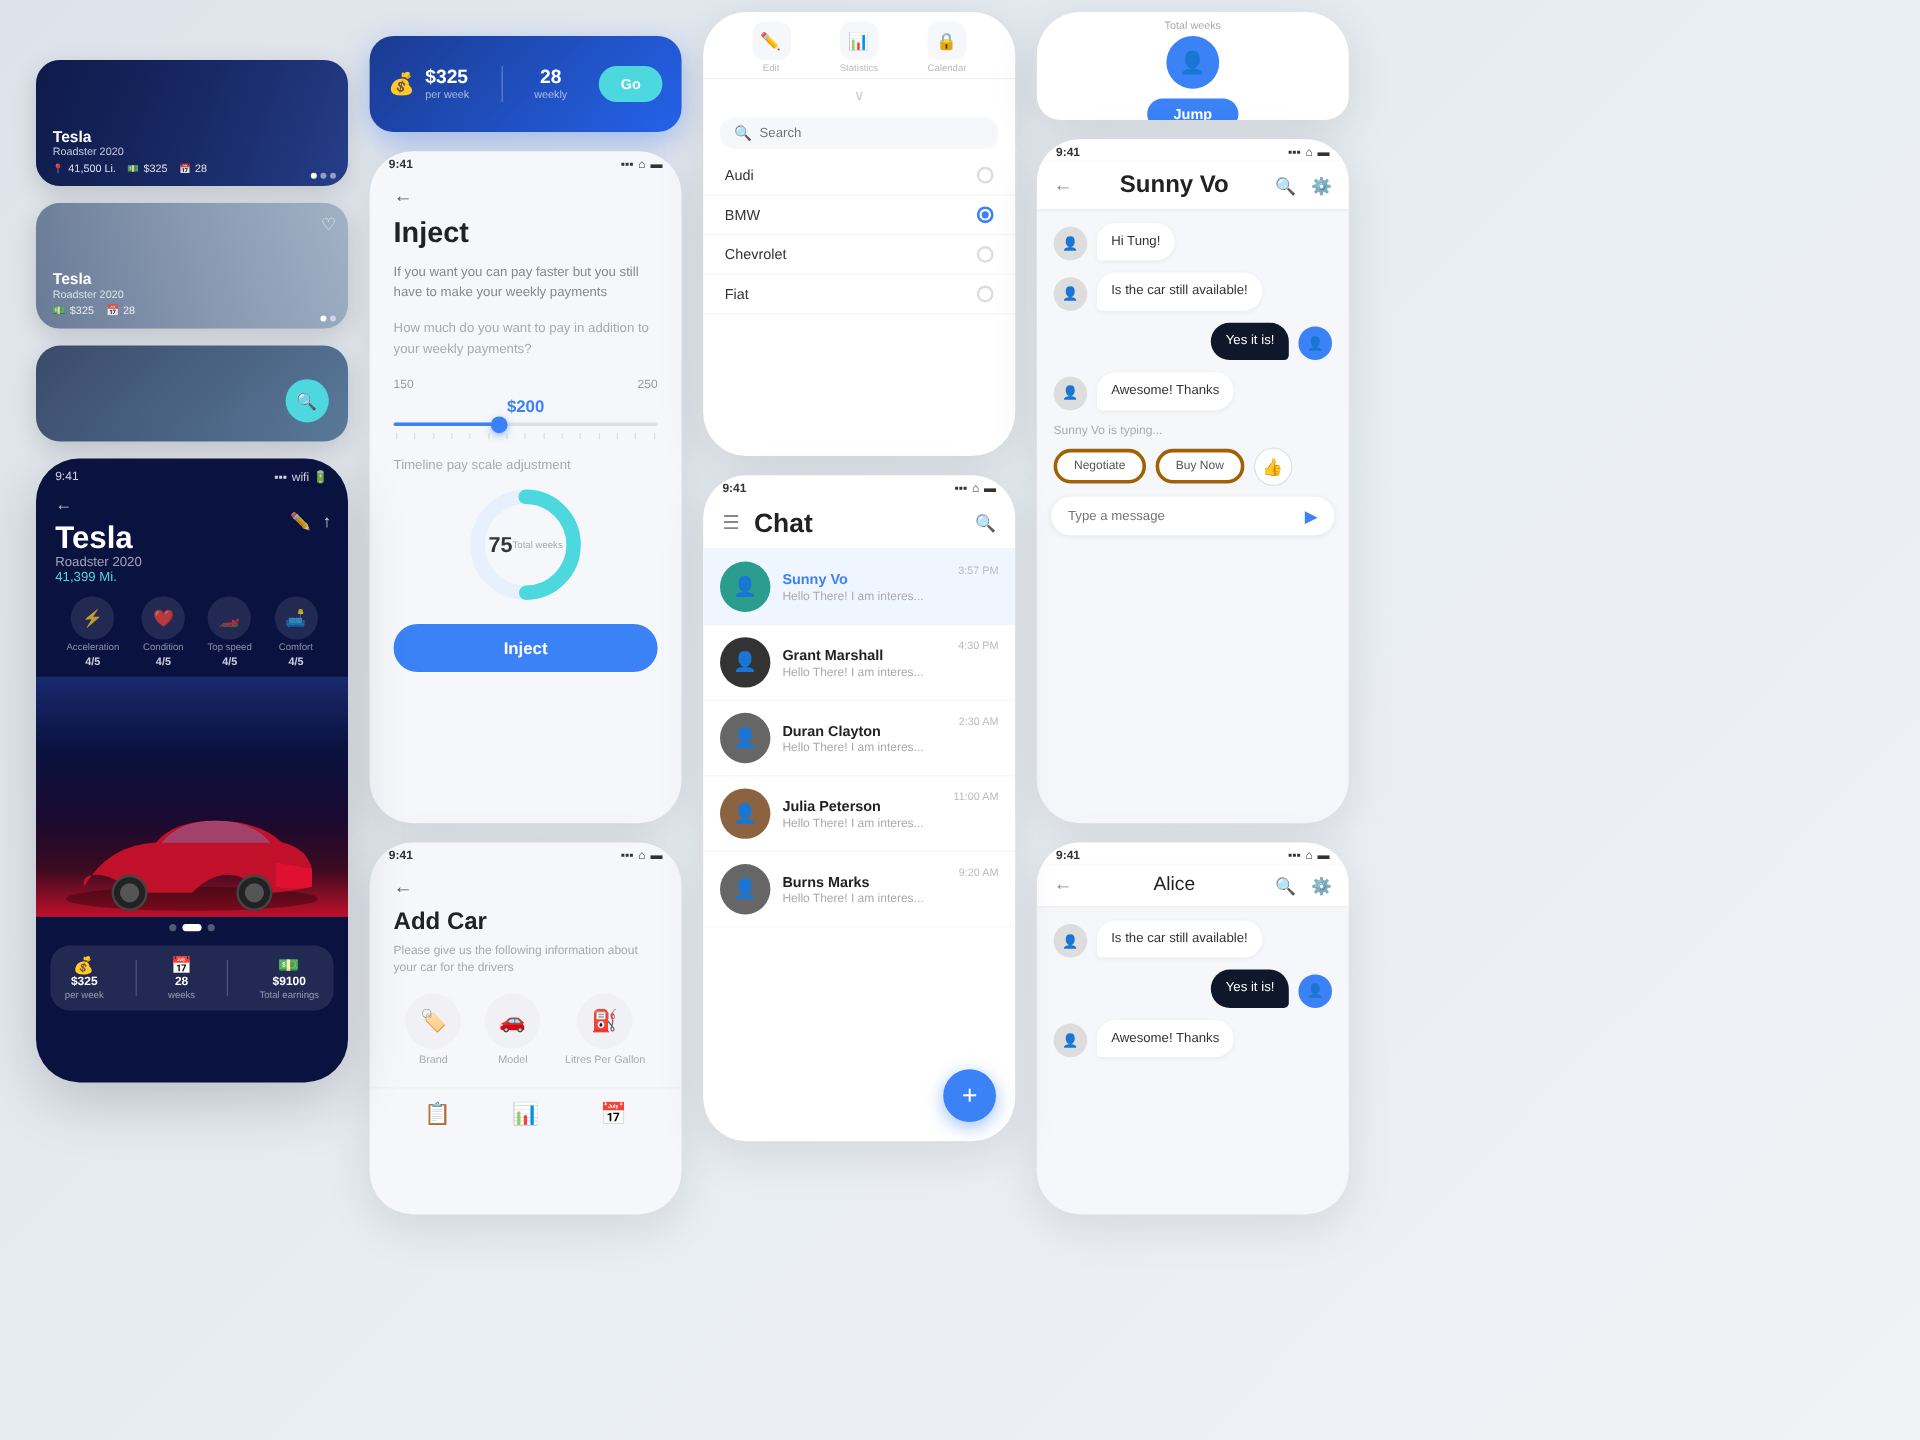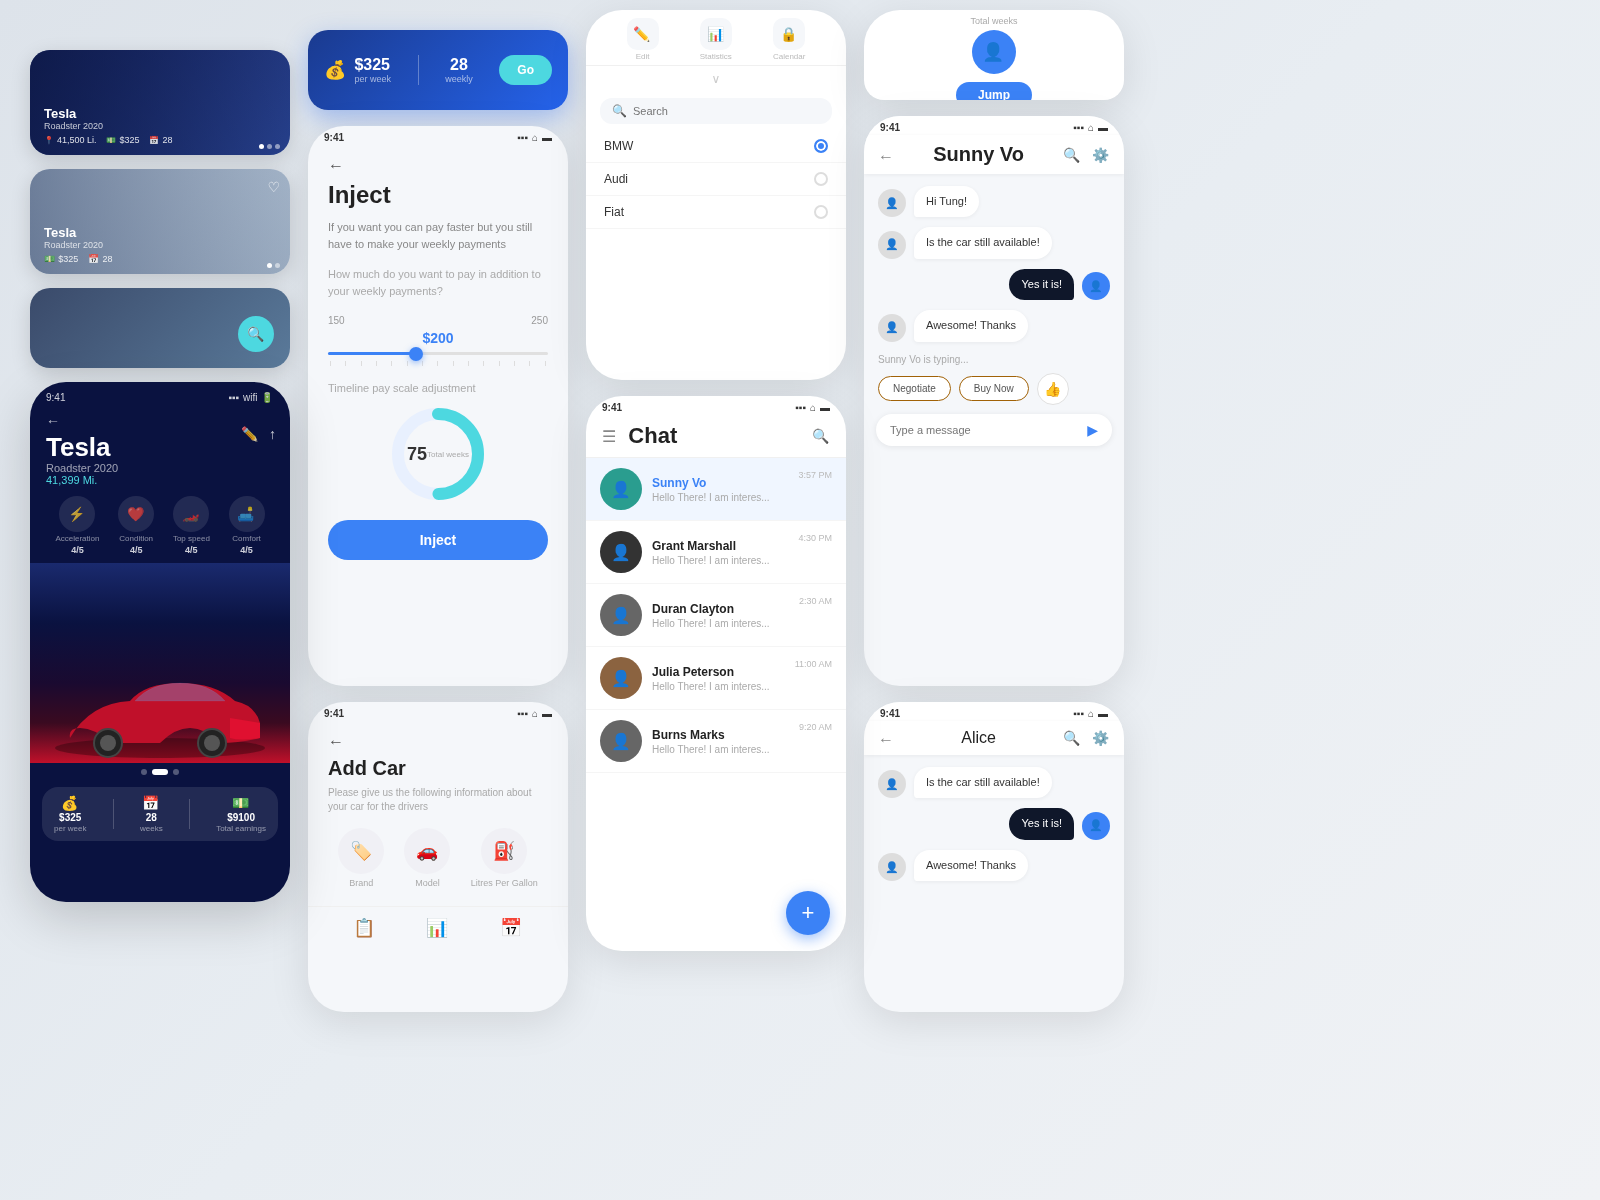--- a/index.html
+++ b/index.html
@@ -733,21 +733,21 @@
     }
     .action-btns {
       display: flex;
       gap: 8px;
       padding: 8px 14px;
       align-items: center;
     }
     .action-btn {
       padding: 6px 14px;
       border-radius: 16px;
-      border: 1px solid #a16207;
+      border: 3px solid #a16207;
       background: #fff;
       font-size: 10px;
       color: #555;
       cursor: pointer;
     }
     .action-btn-icon {
       width: 32px;
       height: 32px;
       border-radius: 50%;
       background: #fff;
@@ -1125,25 +1125,29 @@
           <span class="bti-label">Calendar</span>
         </div>
       </div>
       <div class="brand-chevron">∨</div>
       <div class="search-bar">
         <span style="color:#ccc; font-size:12px;">🔍</span>
         <input type="text" placeholder="Search" style="">
       </div>
       <div class="brand-list">
         <div class="brand-list-item">
+          <span class="brand-name">Audi</span>
+          <div class="radio-btn"></div>
+        </div>
+        <div class="brand-list-item">
           <span class="brand-name">BMW</span>
           <div class="radio-btn selected"></div>
         </div>
         <div class="brand-list-item">
-          <span class="brand-name">Audi</span>
+          <span class="brand-name">Chevrolet</span>
           <div class="radio-btn"></div>
         </div>
         <div class="brand-list-item">
           <span class="brand-name">Fiat</span>
           <div class="radio-btn"></div>
         </div>
       </div>
     </div>
 
     <div class="phone-chat" style="position:relative;">

